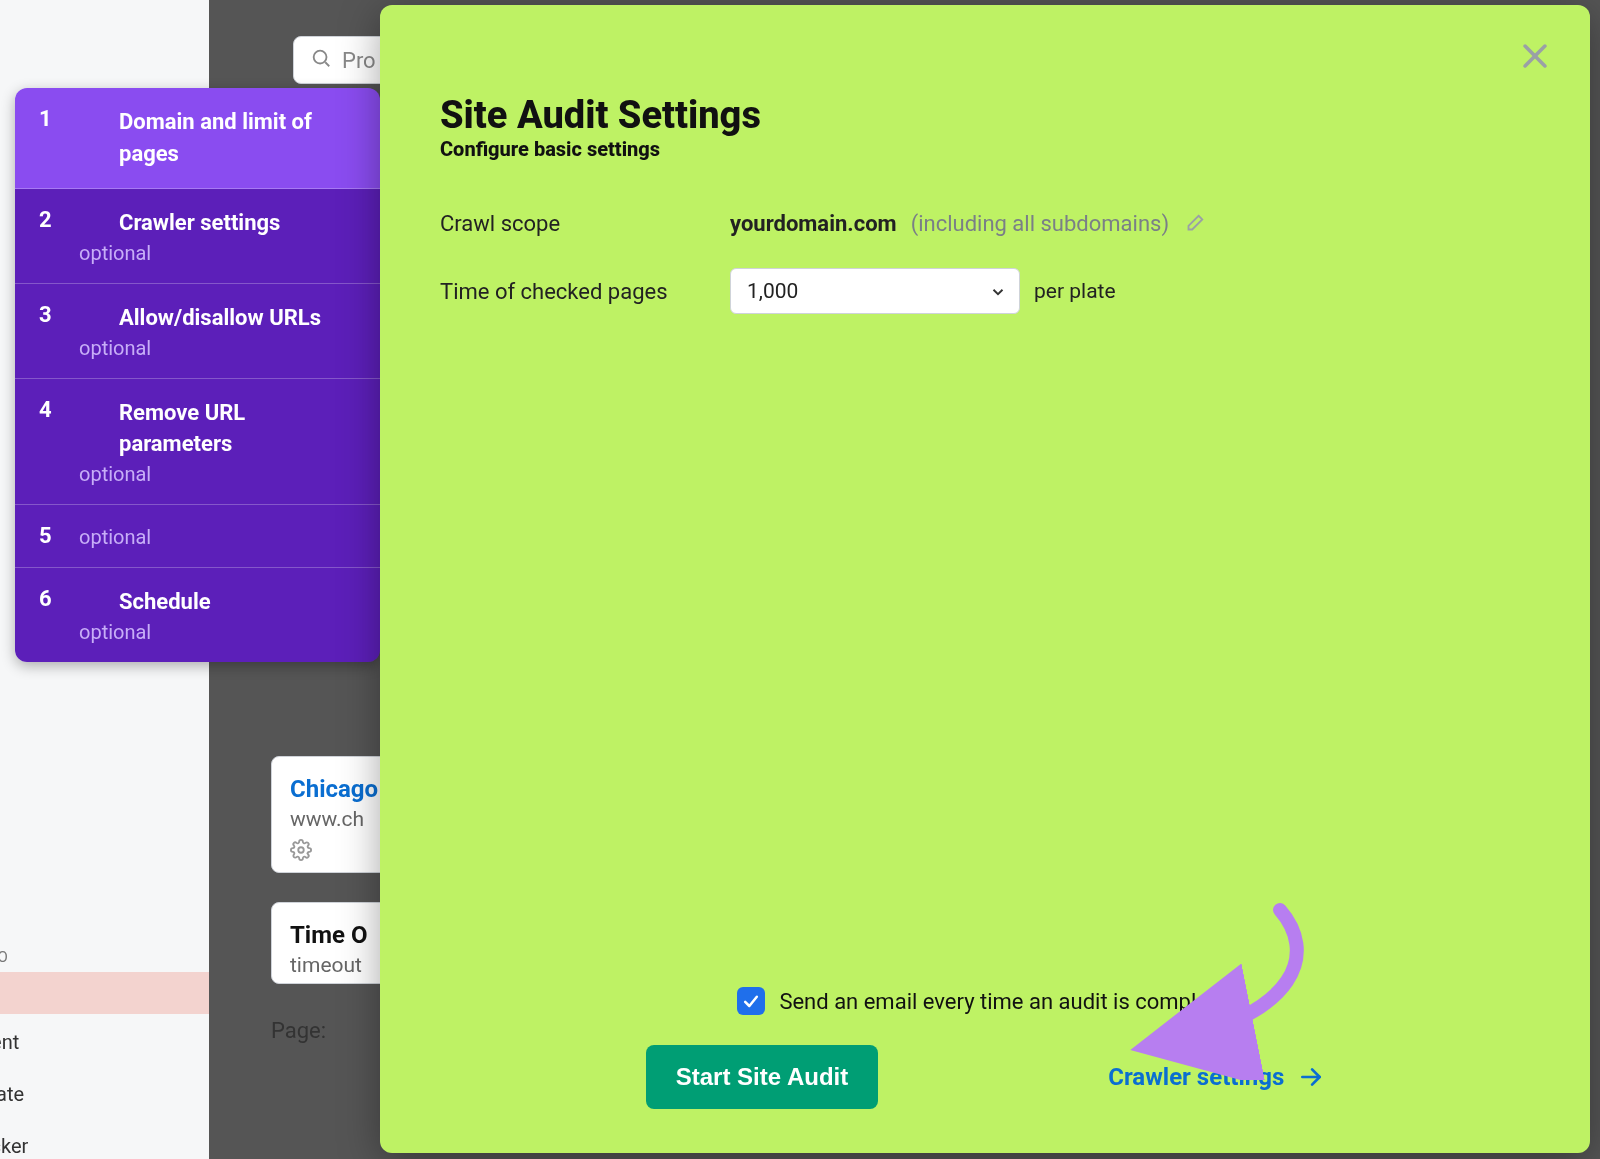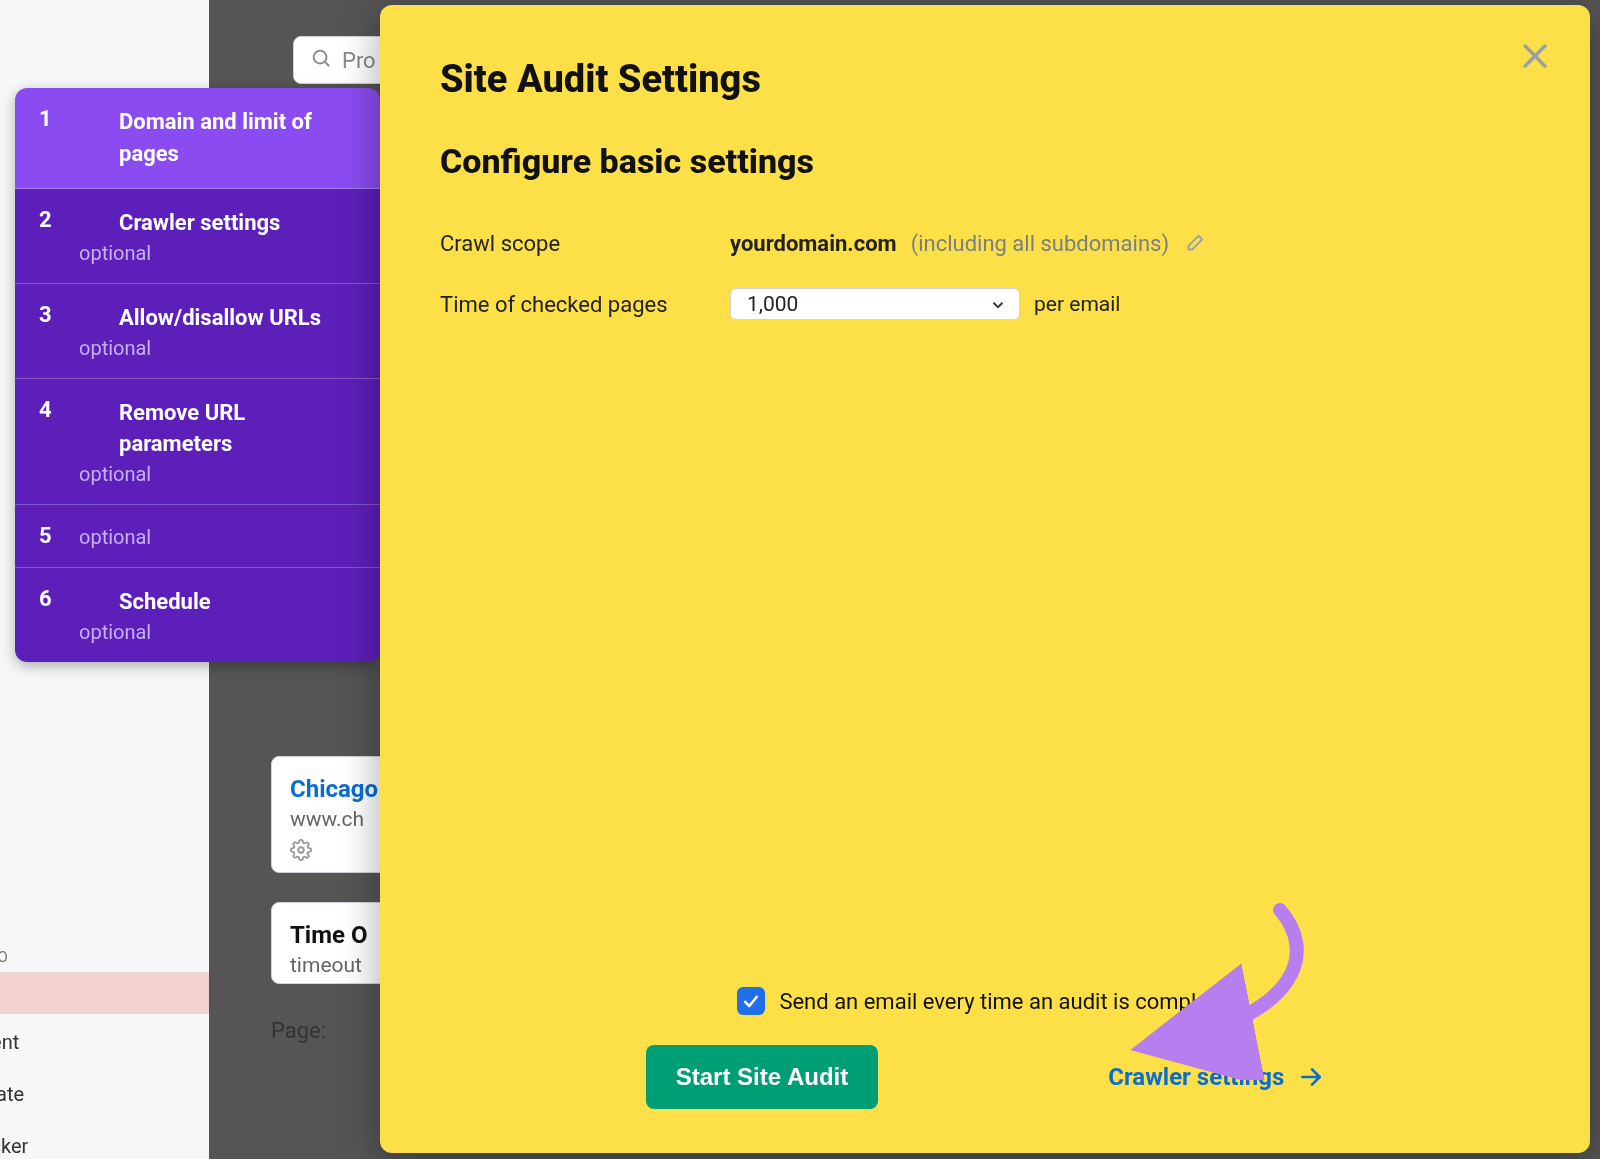--- a/index.html
+++ b/index.html
@@ -101,44 +101,43 @@
     font-size: 20px;
     color: #c7aef7;
     margin-top: 2px;
   }
 
   
   .modal {
     position: absolute;
     left: 380px; top: 5px;
     width: 1210px; height: 1148px;
-    background: #fde047;
+    background: #bef264;
     border-radius: 12px;
     box-shadow: 0 8px 40px rgba(0,0,0,.35);
-    padding: 52px 60px 50px 60px;
+    padding: 88px 60px 50px 60px;
   }
   .modal .close {
     position: absolute;
     top: 34px; right: 38px;
     width: 34px; height: 34px;
     color: #9aa0a6;
     cursor: pointer;
   }
   .modal .close svg { width: 100%; height: 100%; }
 
   .modal h1 {
     font-size: 38px;
     font-weight: 800;
     color: #111;
   }
   .modal h2 {
-    font-size: 34px;
+    font-size: 20px;
     font-weight: 800;
     color: #111;
-    margin-top: 40px;
   }
 
   .form {
     margin-top: 34px;
     width: 100%;
   }
   .form-row {
     display: flex;
     align-items: center;
     padding: 16px 0;
@@ -154,21 +153,21 @@
   .domain { font-weight:700; }
   .hint   { color:#7a7f87; }
   .pencil {
     width: 22px; height: 22px; color:#9aa0a6;
     display:inline-flex; align-items:center; justify-content:center;
   }
   .pencil svg{ width:100%; height:100%; }
 
   .select {
     position: relative;
-    height: 32px;
+    height: 46px;
     min-width: 290px;
     border: 1.5px solid #cfd3d9;
     border-radius: 6px;
     padding: 0 46px 0 16px;
     font-size: 21px;
     display: flex; align-items: center;
     background: #fff;
     cursor: pointer;
   }
   .select .chev {
@@ -340,21 +339,21 @@
       <div class="label">Time of checked pages</div>
       <div class="value">
         <div class="select">
           <span>1,000</span>
           <span class="chev">
             <svg viewBox="0 0 24 24" fill="none" stroke="currentColor" stroke-width="2.5">
                 <polyline points="6 9 12 15 18 9"></polyline>
               </svg>
           </span>
         </div>
-        <span class="suffix">per email</span>
+        <span class="suffix">per plate</span>
       </div>
     </div>
 
 
   </div>
 
   <div class="footer">
     <div class="email-row">
       <span class="check">
         <svg viewBox="0 0 24 24" fill="none" stroke="currentColor" stroke-width="3" stroke-linecap="round" stroke-linejoin="round">

